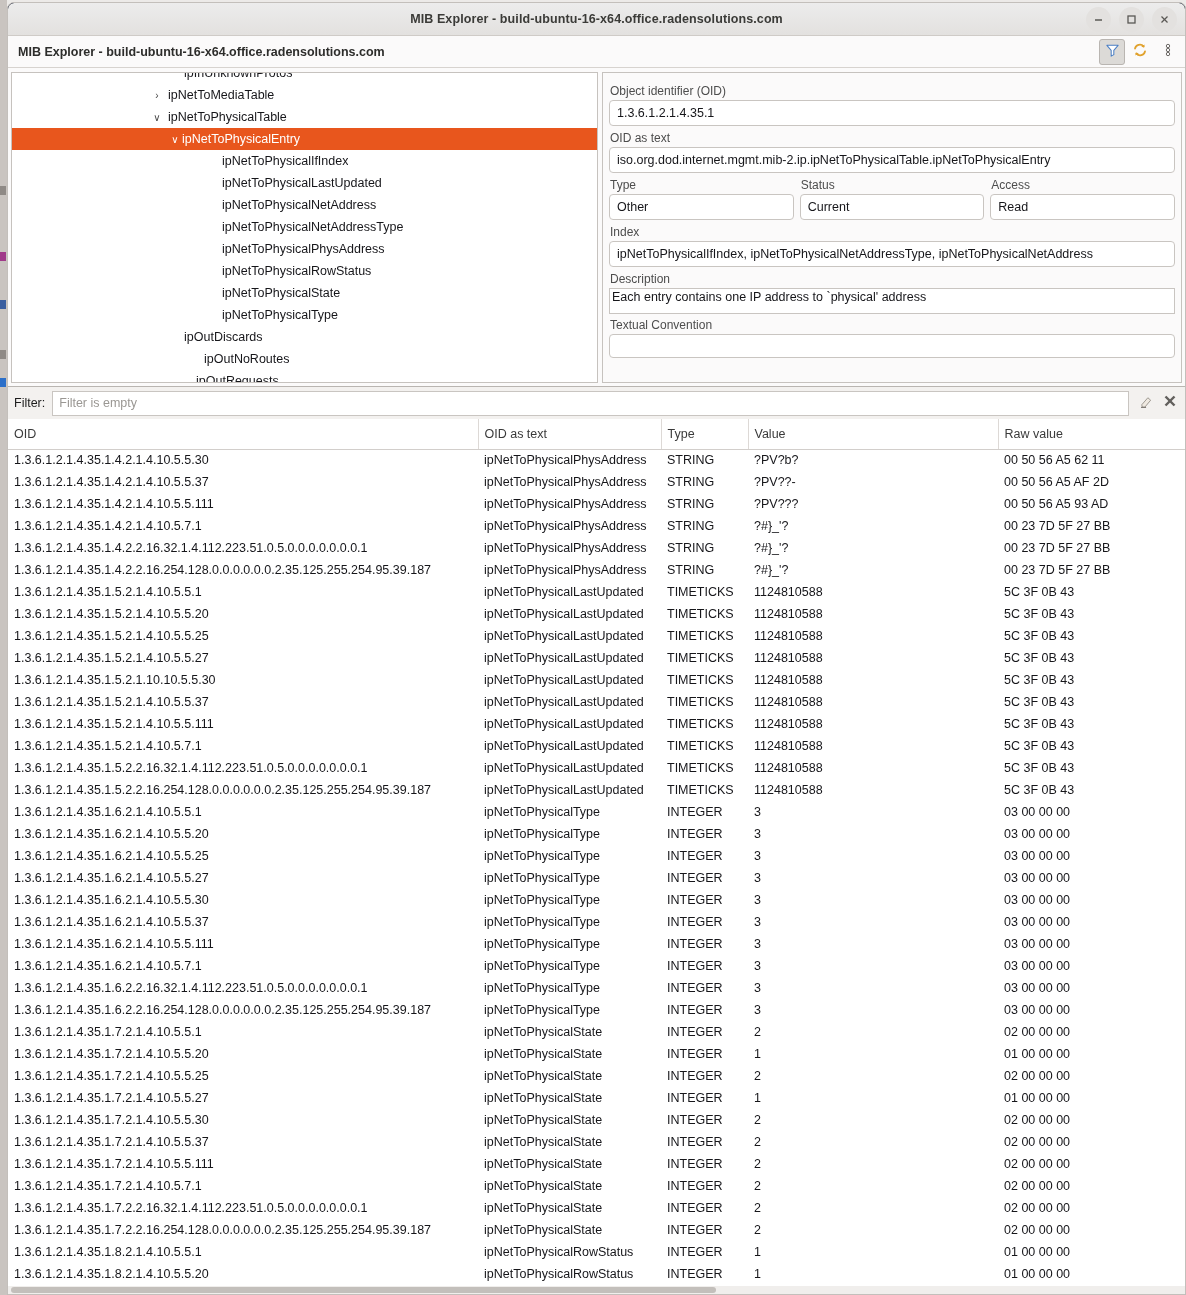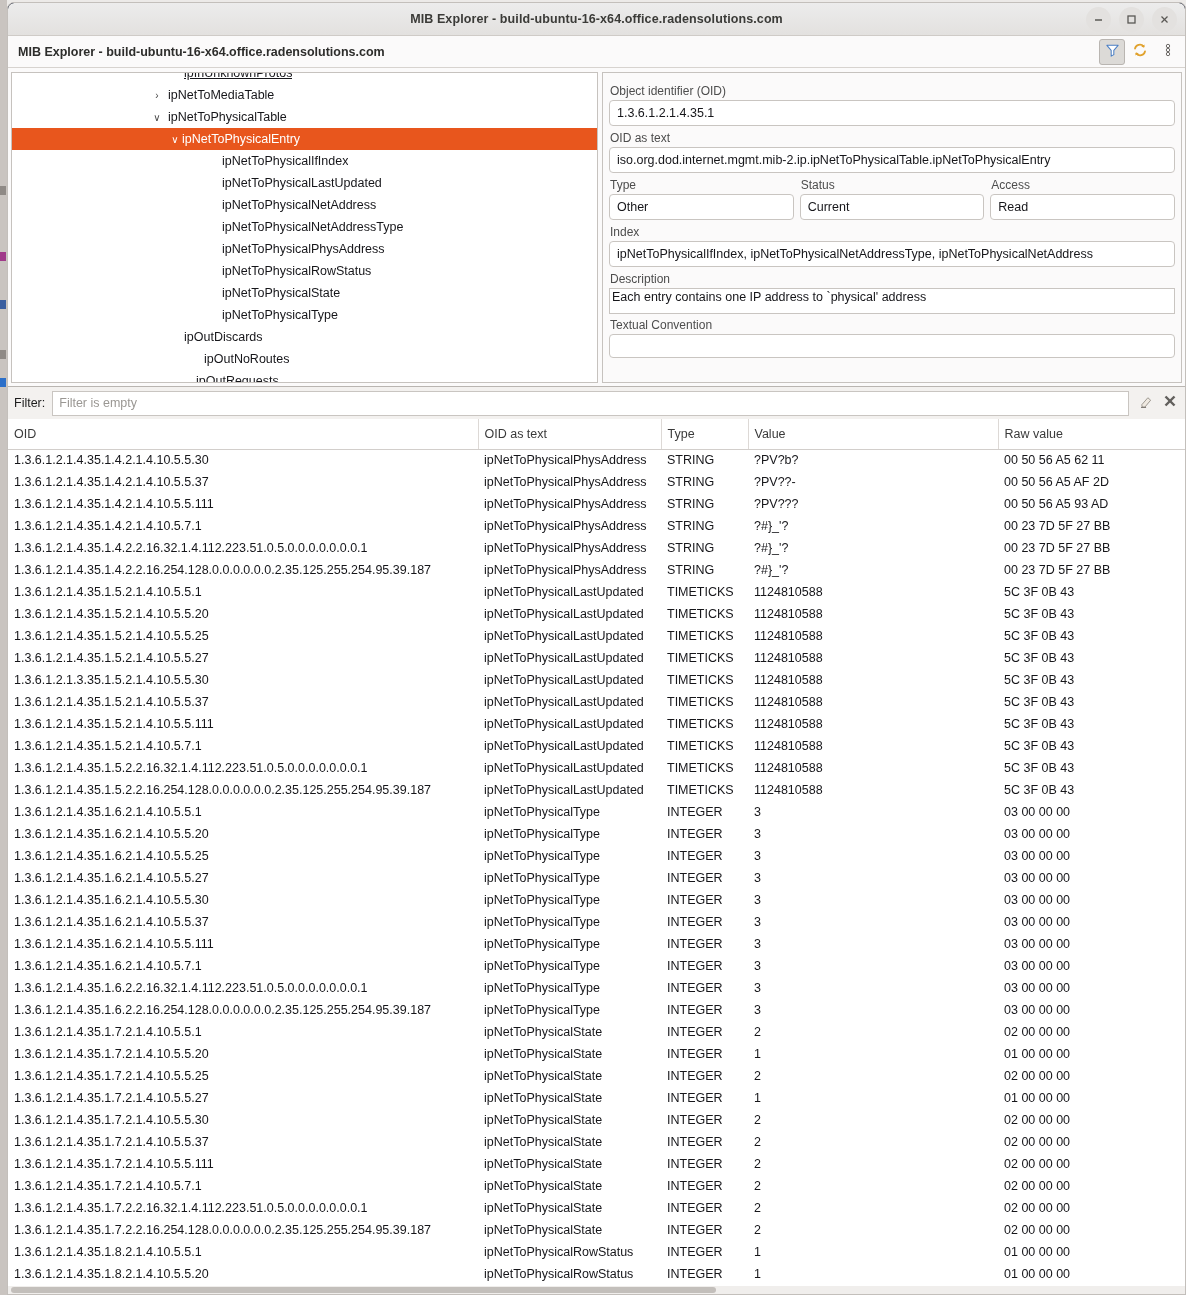--- a/index.html
+++ b/index.html
@@ -302,21 +302,21 @@
           </svg>
         </span>
       </div>
     </div>
   </div>
 
   <div id="upper-pane">
 
     <div id="tree-panel">
       <div id="tree-rows">
-          <div class="tree-row" style="margin-top: -11px; text-decoration: underline;">
+          <div class="tree-row" style="margin-top: -11px;">
             <span class="tree-caret" style="margin-left: 154px;"></span>
             <span class="tree-label" style="margin-left: 4px;">ipInUnknownProtos</span>
           </div>
           <div class="tree-row">
             <span class="tree-caret" style="margin-left: 138px;">›</span>
             <span class="tree-label" style="margin-left: 4px;">ipNetToMediaTable</span>
           </div>
           <div class="tree-row">
             <span class="tree-caret" style="margin-left: 138px;">∨</span>
             <span class="tree-label" style="margin-left: 4px;">ipNetToPhysicalTable</span>
@@ -502,21 +502,21 @@
             <td class="col-raw">5C 3F 0B 43</td>
           </tr>
           <tr>
             <td class="col-oid">1.3.6.1.2.1.4.35.1.5.2.1.4.10.5.5.27</td>
             <td class="col-oidtext">ipNetToPhysicalLastUpdated</td>
             <td class="col-type">TIMETICKS</td>
             <td class="col-value">1124810588</td>
             <td class="col-raw">5C 3F 0B 43</td>
           </tr>
           <tr>
-            <td class="col-oid">1.3.6.1.2.1.3.35.1.5.2.1.4.10.5.5.30</td>
+            <td class="col-oid">1.3.6.1.2.1.4.35.1.5.2.1.10.10.5.5.30</td>
             <td class="col-oidtext">ipNetToPhysicalLastUpdated</td>
             <td class="col-type">TIMETICKS</td>
             <td class="col-value">1124810588</td>
             <td class="col-raw">5C 3F 0B 43</td>
           </tr>
           <tr>
             <td class="col-oid">1.3.6.1.2.1.4.35.1.5.2.1.4.10.5.5.37</td>
             <td class="col-oidtext">ipNetToPhysicalLastUpdated</td>
             <td class="col-type">TIMETICKS</td>
             <td class="col-value">1124810588</td>

